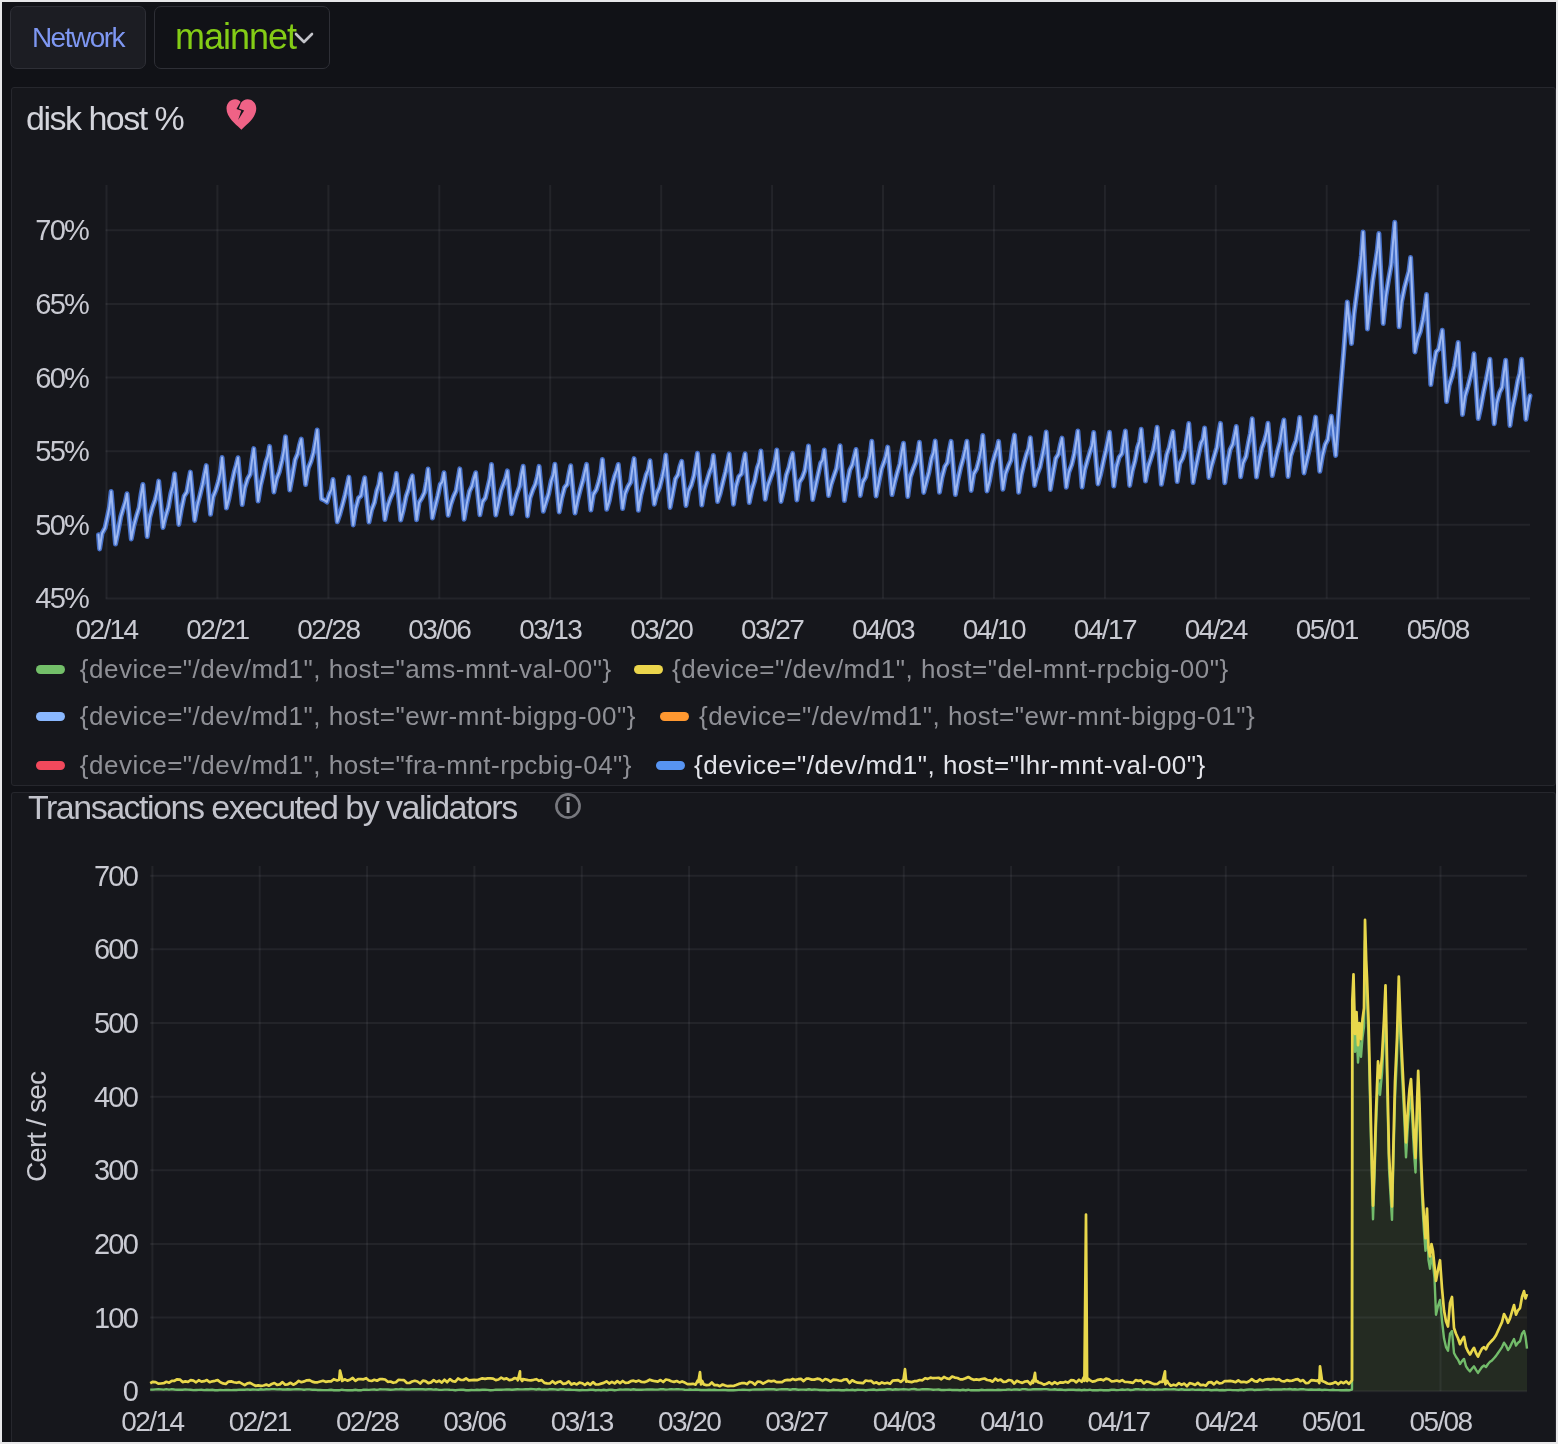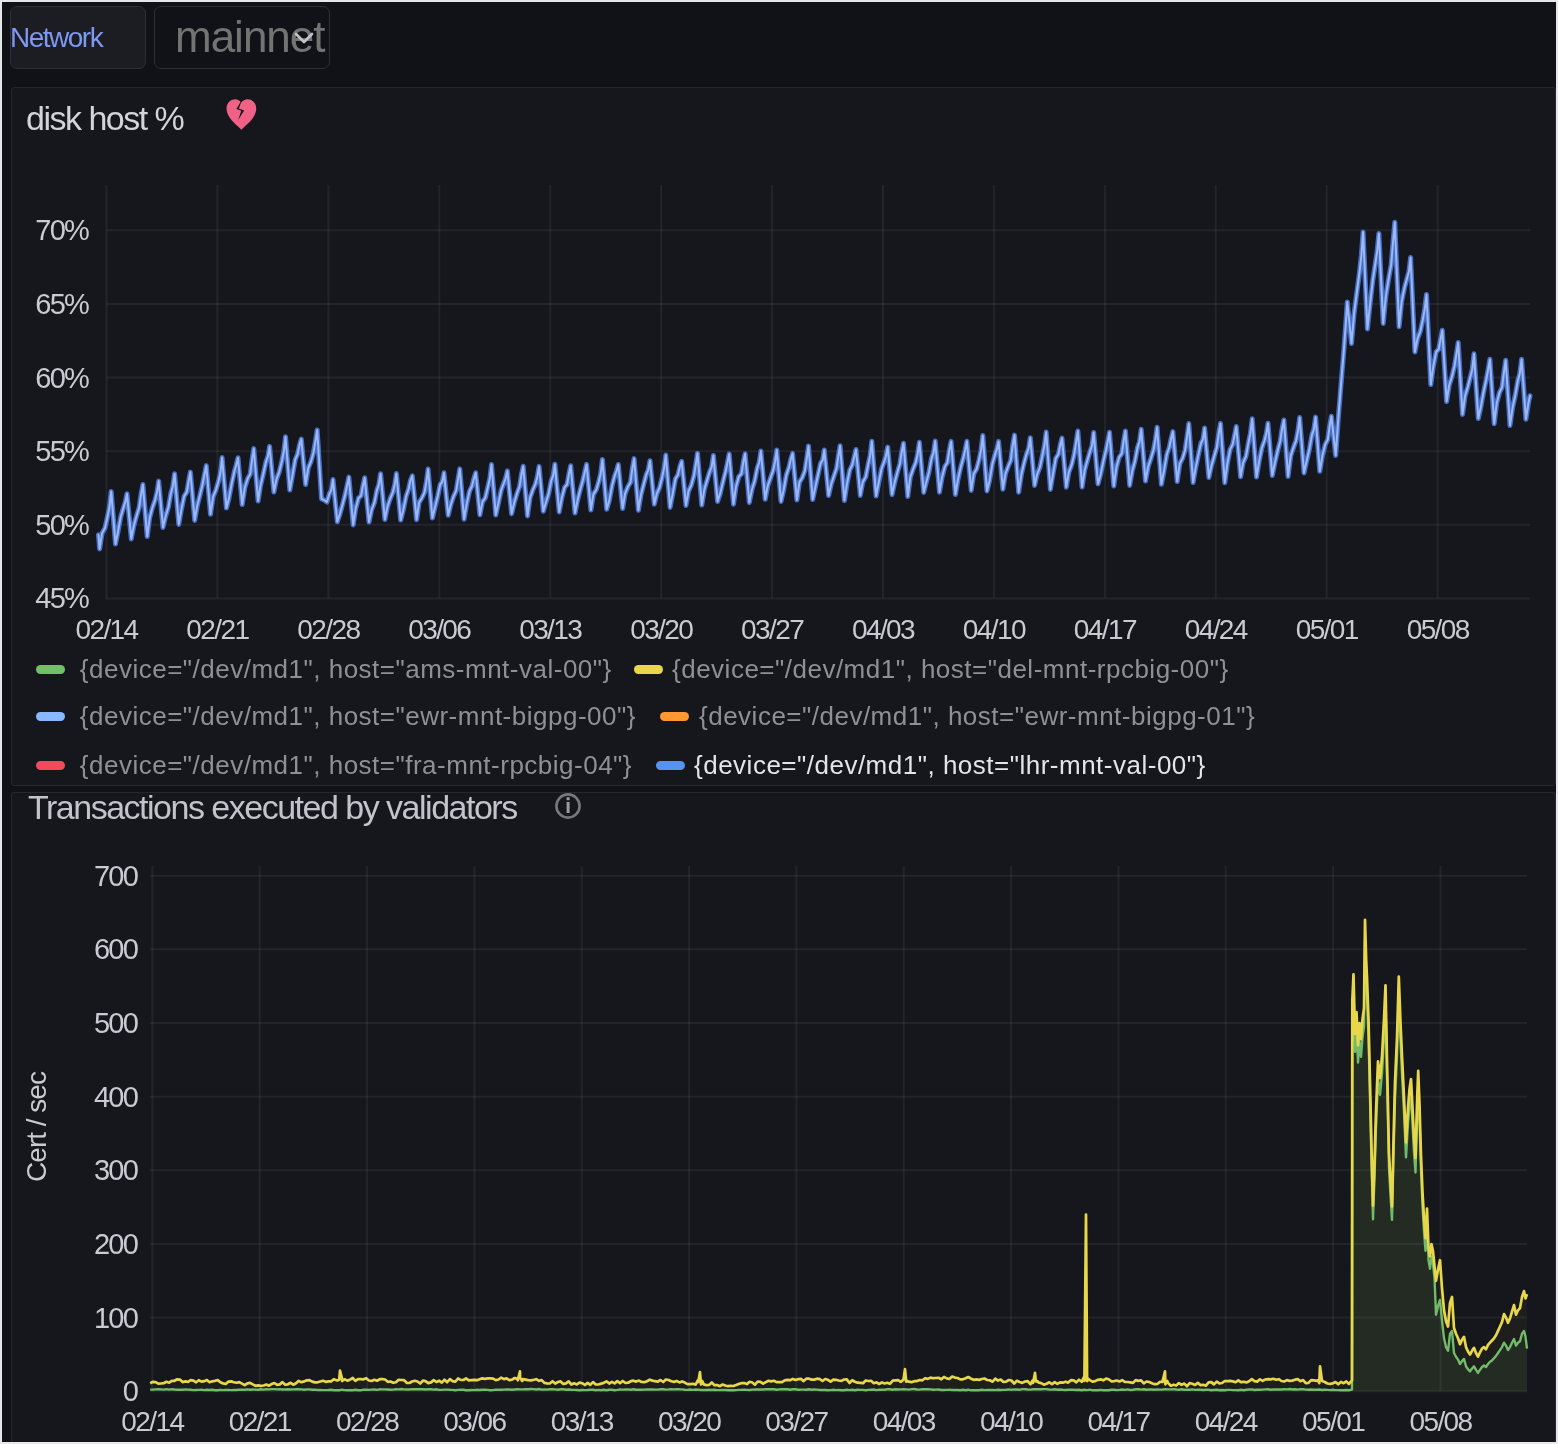--- a/index.html
+++ b/index.html
@@ -3,23 +3,23 @@
 html,body{margin:0;padding:0;background:#0f1016}
 *{box-sizing:border-box}
 body{width:1558px;height:1444px;position:relative;font-family:"Liberation Sans",sans-serif;overflow:hidden}
 .frame{position:absolute;left:0;top:0;width:1558px;height:1444px;border:2px solid #e7e7e9;background:#111217}
 .panel{position:absolute;background:#16171c;border:1px solid #26272d;border-radius:3px}
 </style></head><body>
 <div class="frame"></div>
 <div class="panel" style="left:11px;top:87px;width:1545px;height:699px"></div>
 <div class="panel" style="left:11px;top:792px;width:1545px;height:650px;border-bottom:none;border-bottom-left-radius:0;border-bottom-right-radius:0"></div>
 <div style="position:absolute;left:10px;top:6px;width:136px;height:63px;background:#1c1d23;border:1px solid #2e2f36;border-radius:7px"></div>
-<div style="position:absolute;left:10px;top:6px;width:136px;height:63px;line-height:63px;font-size:28px;font-weight:500;letter-spacing:-1.5px;color:#7e97f2">Network</div>
+<div style="position:absolute;left:10px;top:6px;width:136px;height:63px;line-height:63px;text-align:center;font-size:28px;font-weight:500;letter-spacing:-1.5px;color:#7e97f2">Network</div>
 <div style="position:absolute;left:154px;top:6px;width:176px;height:63px;background:#111217;border:1px solid #2e2f36;border-radius:7px"></div>
-<div style="position:absolute;left:175px;top:6px;height:63px;line-height:62px;font-size:44px;letter-spacing:-1px;color:#737373">mainnet</div>
+<div style="position:absolute;left:175px;top:6px;height:63px;line-height:62px;font-size:36px;letter-spacing:-1px;color:#84cc16">mainnet</div>
 <svg style="position:absolute;left:293px;top:30px" width="22" height="16" viewBox="0 0 22 16">
     <path d="M3 4 L11 12 L19 4" fill="none" stroke="#c2c3c9" stroke-width="2.6" stroke-linecap="round" stroke-linejoin="round"></path>
   </svg>
 <div style="position:absolute;left:26px;top:99px;font-size:34px;font-weight:500;letter-spacing:-1.5px;color:#d3d4db">disk host %</div>
 <div style="position:absolute;left:28px;top:788px;font-size:34px;font-weight:500;letter-spacing:-1.5px;color:#c2c3cb">Transactions executed by validators</div>
 <svg width="1558" height="1444" viewBox="0 0 1558 1444" style="position:absolute;left:0;top:0;font-family:'Liberation Sans',sans-serif">
 <line x1="105.6" y1="598.4" x2="1530.0" y2="598.4" stroke="rgba(204,204,220,0.075)" stroke-width="2"></line>
 <line x1="105.6" y1="524.8" x2="1530.0" y2="524.8" stroke="rgba(204,204,220,0.075)" stroke-width="2"></line>
 <line x1="105.6" y1="451.2" x2="1530.0" y2="451.2" stroke="rgba(204,204,220,0.075)" stroke-width="2"></line>
 <line x1="105.6" y1="377.5" x2="1530.0" y2="377.5" stroke="rgba(204,204,220,0.075)" stroke-width="2"></line>

